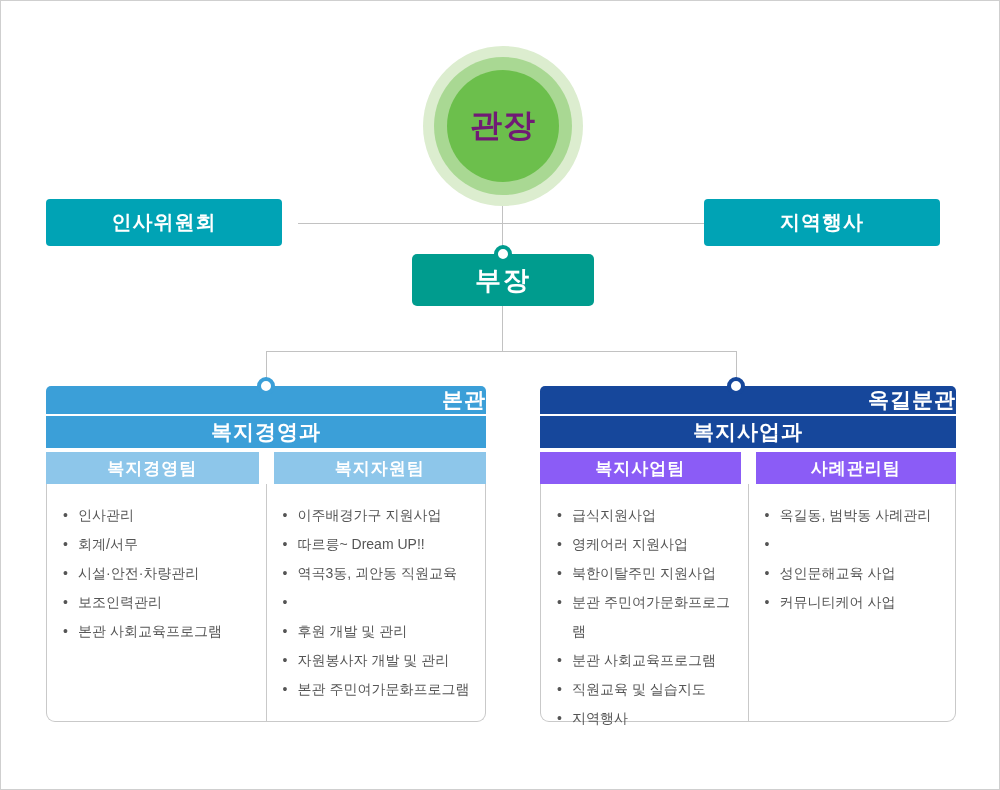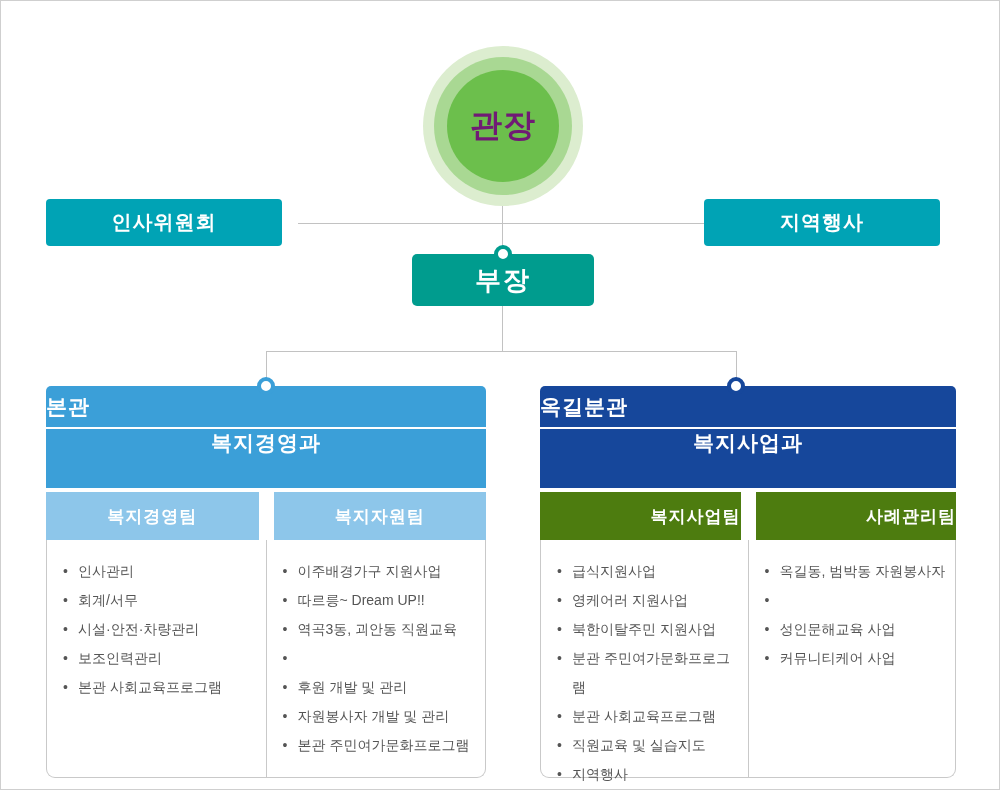--- a/index.html
+++ b/index.html
@@ -34,32 +34,32 @@
     color:#fff; font-size:26px; font-weight:bold; letter-spacing:2px; }
 
   
   .dot{ position:absolute; width:18px; height:18px; border-radius:50%; background:#fff; z-index:5; }
   .dot.teal{ border:4px solid #009c8e; }
   .dot.blue{ border:4px solid #3b9fd8; }
   .dot.navy{ border:4px solid #16479b; }
 
   
   .panel{ position:absolute; top:385px; width:440px; }
-  .bhead{ height:43px; display:flex; align-items:center; justify-content:flex-start;
+  .bhead{ height:30px; display:flex; align-items:center; justify-content:flex-end;
     color:#fff; font-size:21px; font-weight:bold; letter-spacing:1px;
     border-radius:5px 5px 0 0; border-bottom:2px solid #fff; }
-  .dhead{ height:59px; display:flex; align-items:flex-start; justify-content:center;
+  .dhead{ height:32px; display:flex; align-items:center; justify-content:center;
     color:#fff; font-size:21px; font-weight:bold; letter-spacing:1px; margin-bottom:4px; }
   .blue-bg{ background:#3b9fd8; }
   .navy-bg{ background:#16479b; }
-  .trow{ display:flex; gap:15px; height:48px; }
+  .trow{ display:flex; gap:15px; height:32px; }
   .thead{ flex:1; display:flex; align-items:center; justify-content:center;
     color:#fff; font-size:17px; font-weight:bold; letter-spacing:1px; }
   .lblue-bg{ background:#8dc6ea; }
-  .mblue-bg{ background:#4d7c0f;justify-content:flex-end; }
+  .mblue-bg{ background:#8b5cf6; }
   .body{ display:flex; height:238px; background:#fff;
     border:1px solid #c9c9c9; border-top:none; border-radius:0 0 9px 9px; }
   .col{ flex:1; padding:17px 8px 0 16px; }
   .col.divider{ border-right:1px solid #c9c9c9; }
   .li{ display:flex; font-size:14px; color:#555; line-height:29px; }
   .bu{ width:15px; flex:0 0 15px; color:#555; }
 </style>
 </head>
 <body>
 
@@ -206,21 +206,21 @@
             <span>직원교육 및 실습지도</span>
           </div>
         <div class="li">
             <span class="bu">•</span>
             <span>지역행사</span>
           </div>
       </div>
       <div class="col">
         <div class="li">
             <span class="bu">•</span>
-            <span>옥길동, 범박동 자원봉사자</span>
+            <span>옥길동, 범박동 사례관리</span>
           </div>
         <div class="li">
             <span class="bu">•</span>
           </div>
         <div class="li">
             <span class="bu">•</span>
             <span>성인문해교육 사업</span>
           </div>
         <div class="li">
             <span class="bu">•</span>

